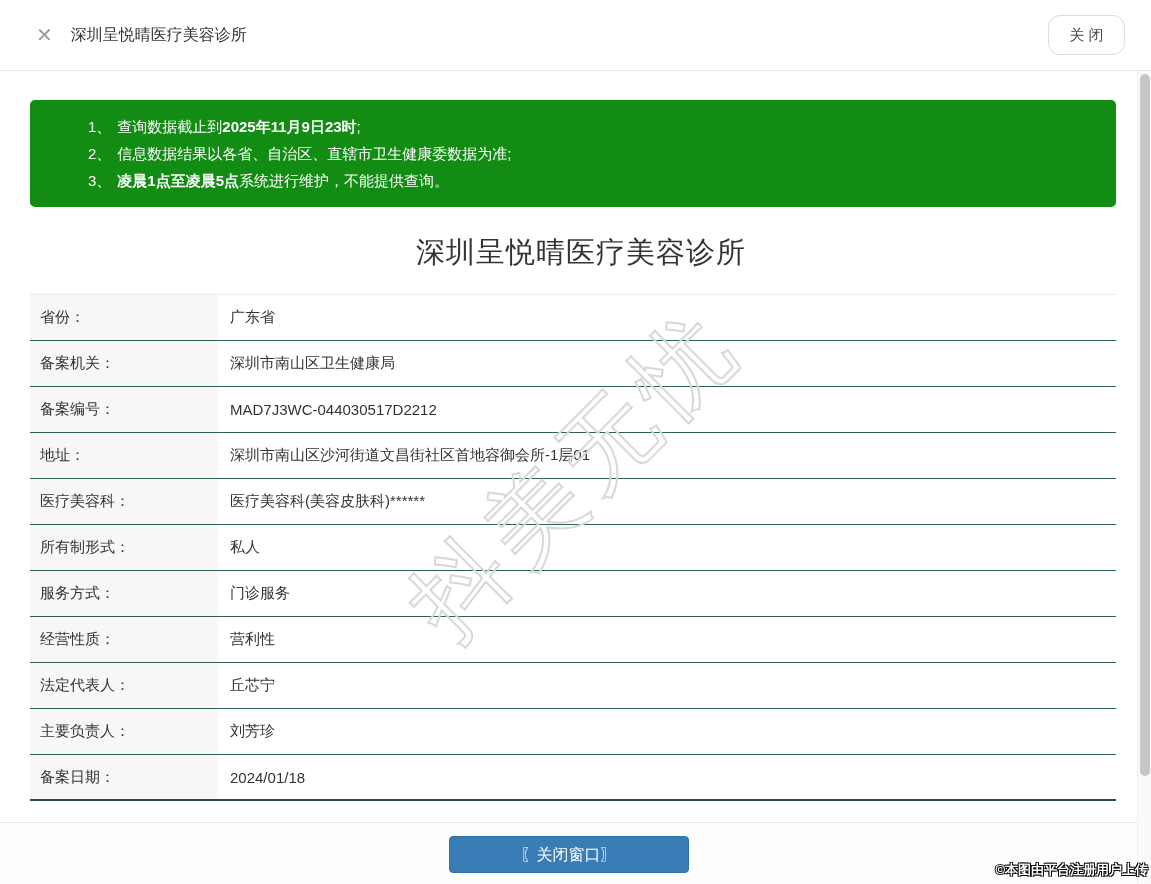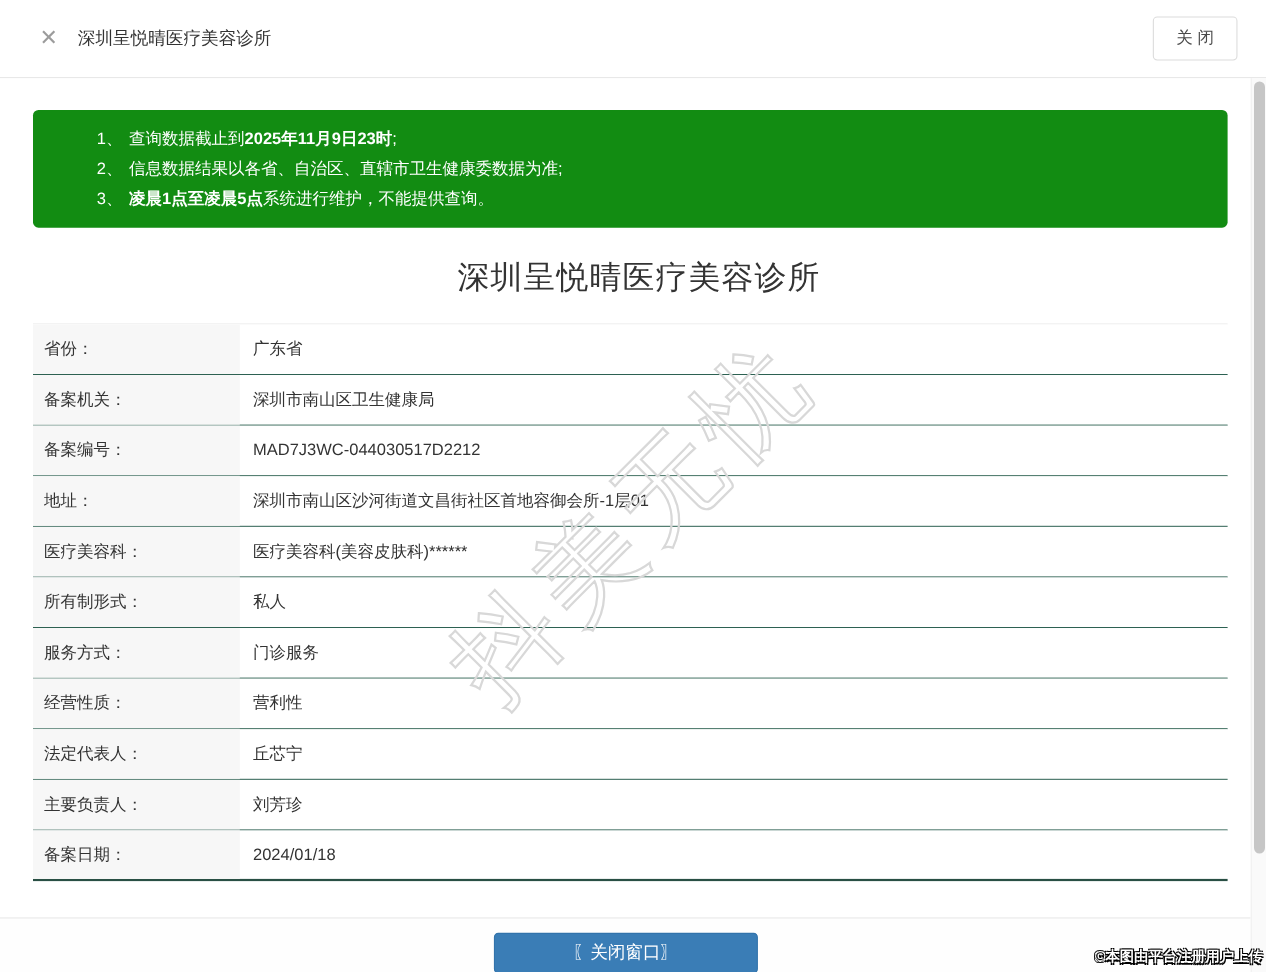--- a/index.html
+++ b/index.html
@@ -31,21 +31,21 @@
   .topbar-title {
     font-size: 16px;
     color: #333;
   }
   .topbar-close-btn {
     margin-left: auto;
     width: 77px;
     height: 40px;
     background: #fff;
     border: 1px solid #dcdcdc;
-    border-radius: 4px;
+    border-radius: 12px;
     font-size: 15px;
     color: #4a4a4a;
     text-align: center;
     line-height: 38px;
     cursor: pointer;
     font-family: inherit;
   }
 
   
   .content {
@@ -120,21 +120,21 @@
     -webkit-text-stroke: 2px #d8d8d8;
     pointer-events: none;
     z-index: 5;
   }
 
   
   .footer-strip {
     position: absolute;
     left: 0; bottom: 0;
     width: 1137px;
-    height: 50px;
+    height: 62px;
     background: #fefefe;
     border-top: 1px solid #e8e8e8;
     display: flex;
     justify-content: center;
     align-items: flex-start;
   }
   .footer-close-btn {
     margin-top: 13px;
     width: 240px;
     height: 37px;

